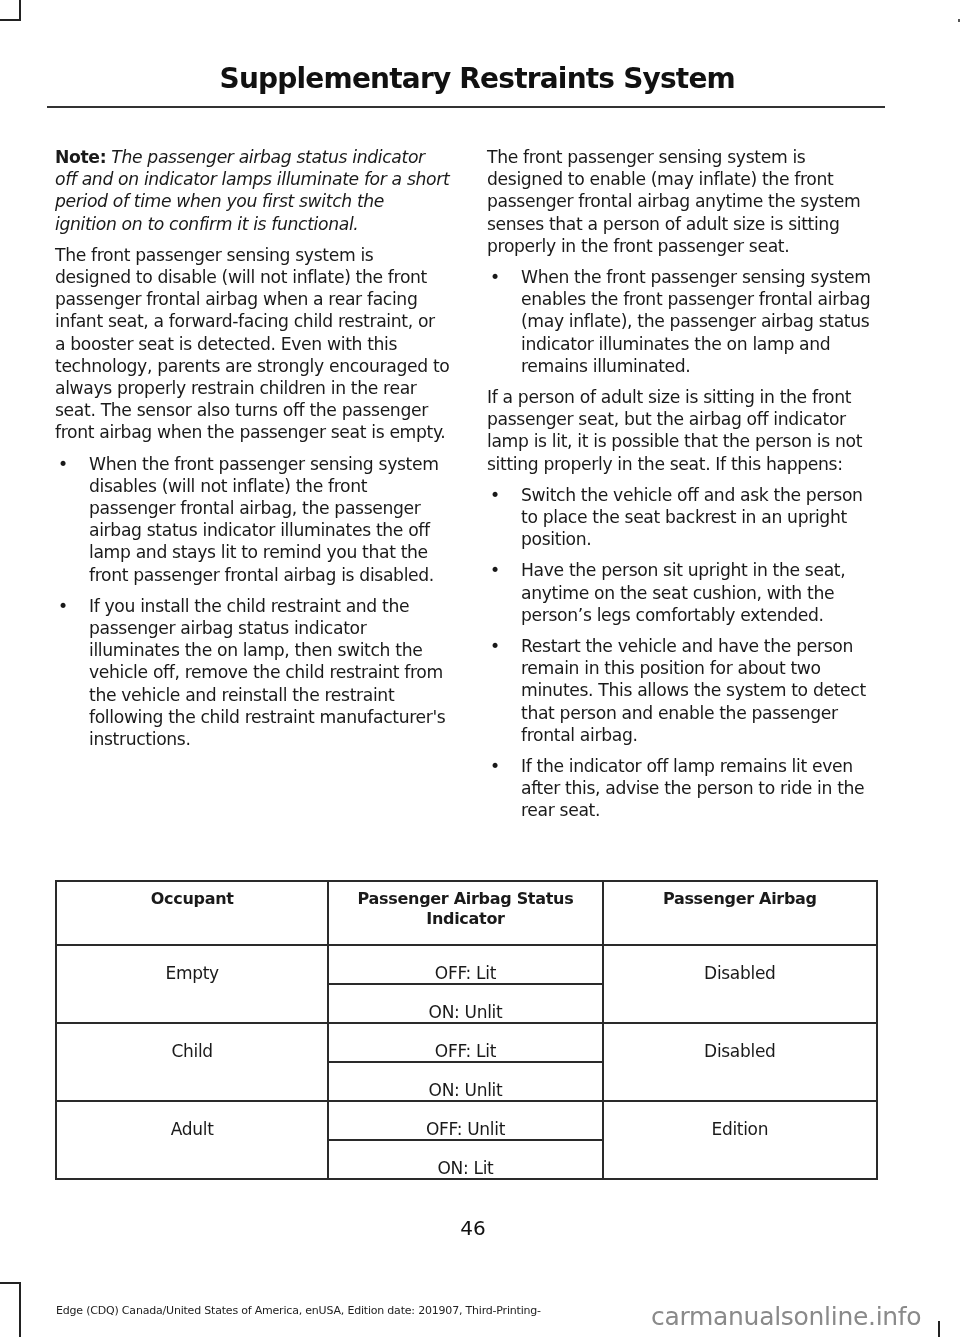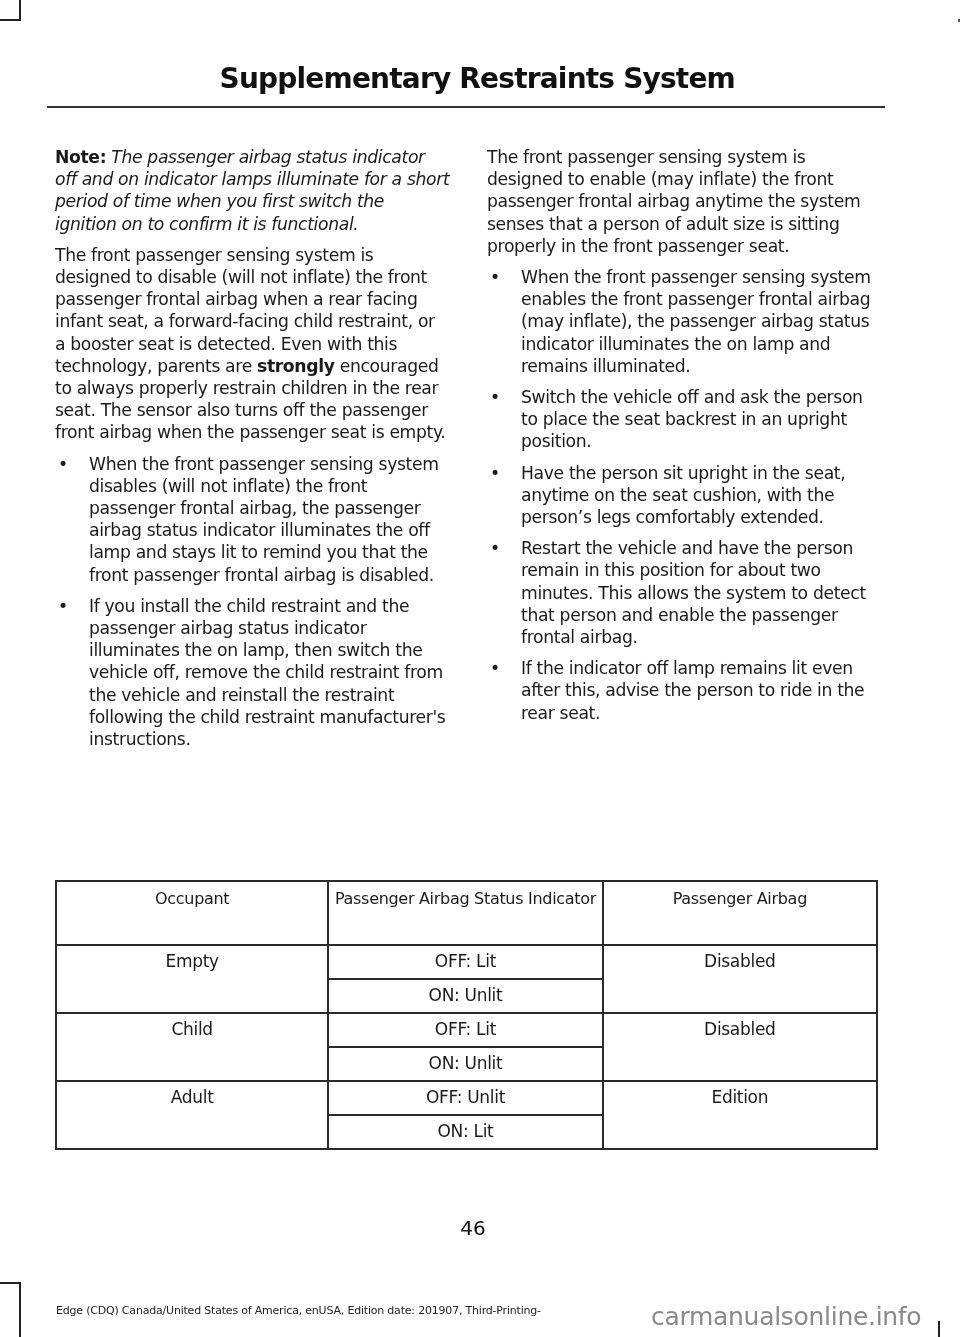--- a/index.html
+++ b/index.html
@@ -20,34 +20,34 @@
     letter-spacing: -0.8px; color: #111;
   }
   .header-rule { position: absolute; left: 47px; top: 106px; width: 838px; height: 2px; background: #333; }
 
   .col { position: absolute; top: 146px; font-size: 17.2px; line-height: 22.2px; letter-spacing: -0.35px; }
   .col-left { left: 55px; width: 395px; }
   .col-right { left: 487px; width: 396px; }
   .col p { margin: 0 0 9px 0; }
   .note-label { font-weight: bold; }
   .note-body { font-style: italic; }
-  .strong { font-weight: bold; }
+  .strong { font-weight: normal; }
   .bullet { position: relative; padding-left: 34px; margin: 0 0 9px 0; }
   .bullet .dot { position: absolute; left: 3px; top: 0; }
 
   .spec-table {
     position: absolute; left: 55px; top: 880px; width: 823px;
     border-collapse: collapse; font-size: 17px; letter-spacing: -0.3px;
   }
   .spec-table th, .spec-table td {
     border: 2px solid #2a2a2a; text-align: center; vertical-align: top;
     padding: 0; font-weight: normal;
   }
-  .spec-table th { font-weight: normal; height: 55px; padding-top: 7px; line-height: 20px; font-size: 16px; }
-  .spec-table td { height: 34px; padding-top: 5px; box-sizing: border-box; }
+  .spec-table th { font-weight: bold; height: 55px; padding-top: 7px; line-height: 20px; font-size: 16px; }
+  .spec-table td { height: 34px; padding-top: 17px; box-sizing: border-box; }
   .spec-table col.c1 { width: 273px; }
   .spec-table col.c2 { width: 275px; }
   .spec-table col.c3 { width: 275px; }
 
   .page-number { position: absolute; left: 0; width: 930px; top: 1216px; text-align: center; font-size: 20px; color: #111; padding-left: 8px; }
   .footer-edition { position: absolute; left: 56px; top: 1304px; font-size: 11px; color: #222; letter-spacing: -0.2px; }
   .watermark { position: absolute; left: 651px; top: 1302px; font-size: 25px; color: #8a8a8a; letter-spacing: -0.3px; }
 </style>
 </head>
 <body>
@@ -79,20 +79,21 @@
     <span>If you install the child restraint and the passenger airbag status indicator illuminates the on lamp, then switch the vehicle off, remove the child restraint from the vehicle and reinstall the restraint following the child restraint manufacturer's instructions.</span>
   </div>
 </div>
 
 <div class="col col-right">
   <p>The front passenger sensing system is designed to enable (may inflate) the front passenger frontal airbag anytime the system senses that a person of adult size is sitting properly in the front passenger seat.</p>
   <div class="bullet">
     <span class="dot">•</span>
     <span>When the front passenger sensing system enables the front passenger frontal airbag (may inflate), the passenger airbag status indicator illuminates the on lamp and remains illuminated.</span>
   </div>
+  <p>If a person of adult size is sitting in the front passenger seat, but the airbag off indicator lamp is lit, it is possible that the person is not sitting properly in the seat. If this happens:</p>
   <div class="bullet">
     <span class="dot">•</span>
     <span>Switch the vehicle off and ask the person to place the seat backrest in an upright position.</span>
   </div>
   <div class="bullet">
     <span class="dot">•</span>
     <span>Have the person sit upright in the seat, anytime on the seat cushion, with the person’s legs comfortably extended.</span>
   </div>
   <div class="bullet">
     <span class="dot">•</span>

